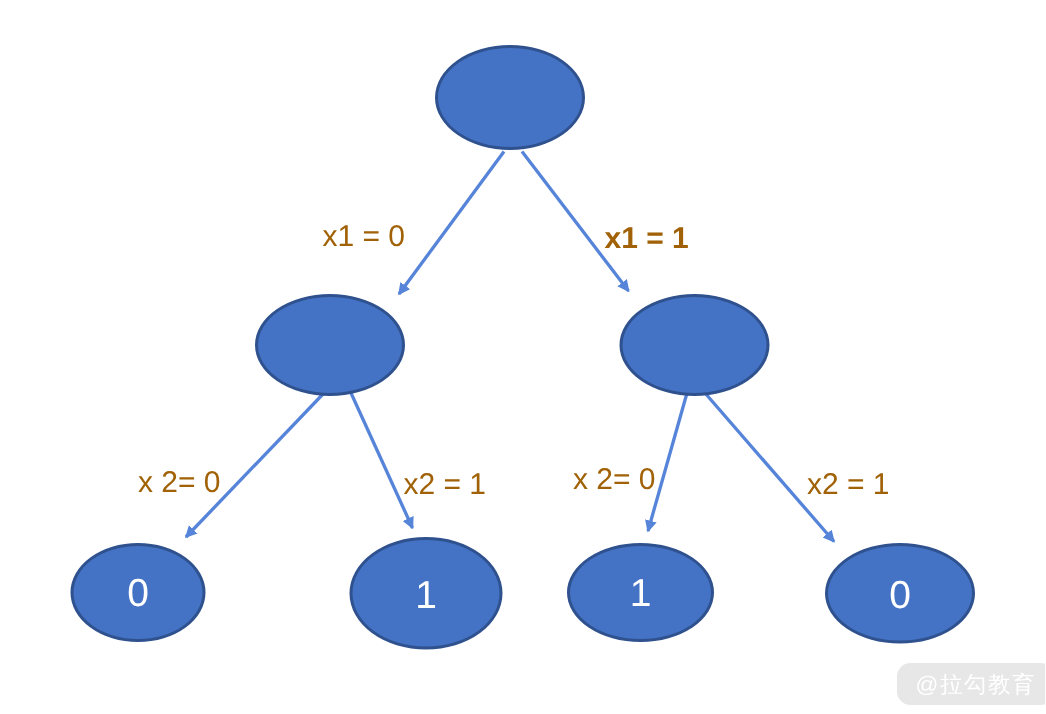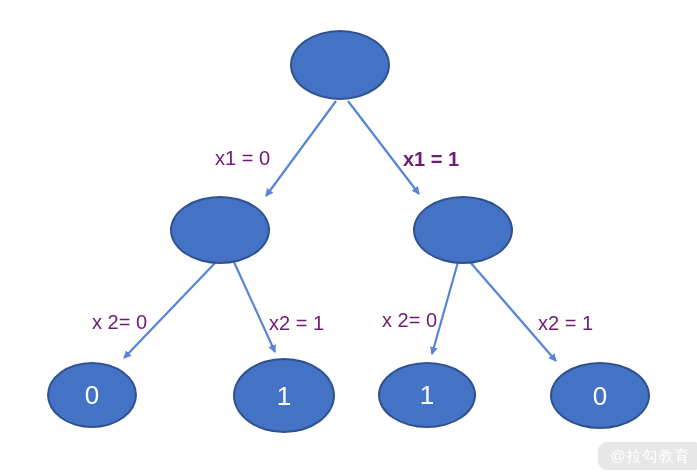--- a/index.html
+++ b/index.html
@@ -45,21 +45,21 @@
   .node-leaf3  { left: 378px; top: 362px; width: 98px;  height: 66px; }
   .node-leaf4  { left: 550px; top: 362px; width: 100px; height: 67px; }
   .node-label {
     color: #ffffff;
     font-size: 26px;
     line-height: 1;
     font-family: "Liberation Sans", sans-serif;
   }
   .edge-label {
     position: absolute;
-    color: #701a75;
+    color: #a16207;
     font-size: 20px;
     line-height: 1;
     white-space: nowrap;
     font-family: "Liberation Sans", sans-serif;
   }
   .lbl-x1-0 { left: 215px; top: 148px; }
   .lbl-x1-1 { left: 403px; top: 149px; font-weight: bold; }
   .lbl-x2a  { left: 92px;  top: 312px; }
   .lbl-x2b  { left: 269px; top: 313px; }
   .lbl-x2c  { left: 382px; top: 310px; }

